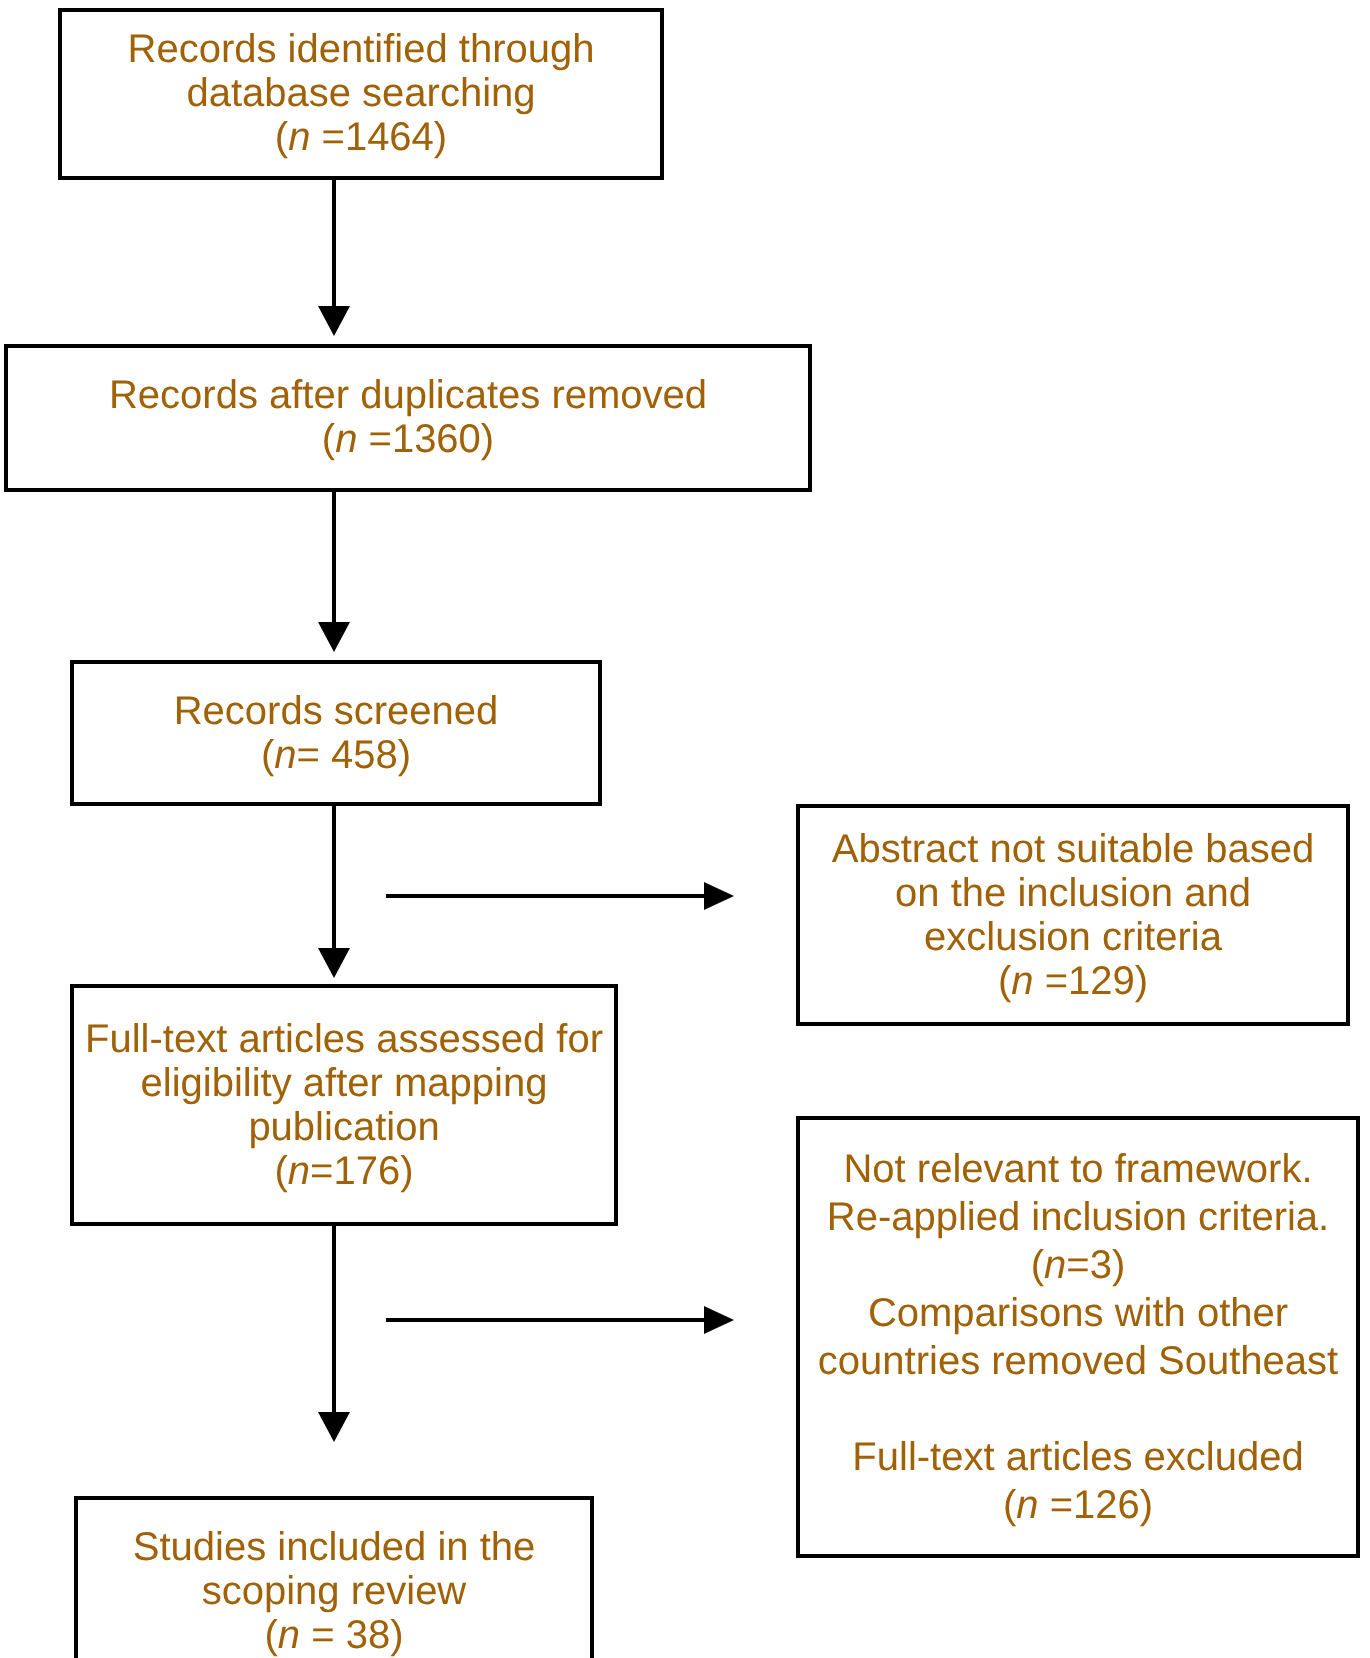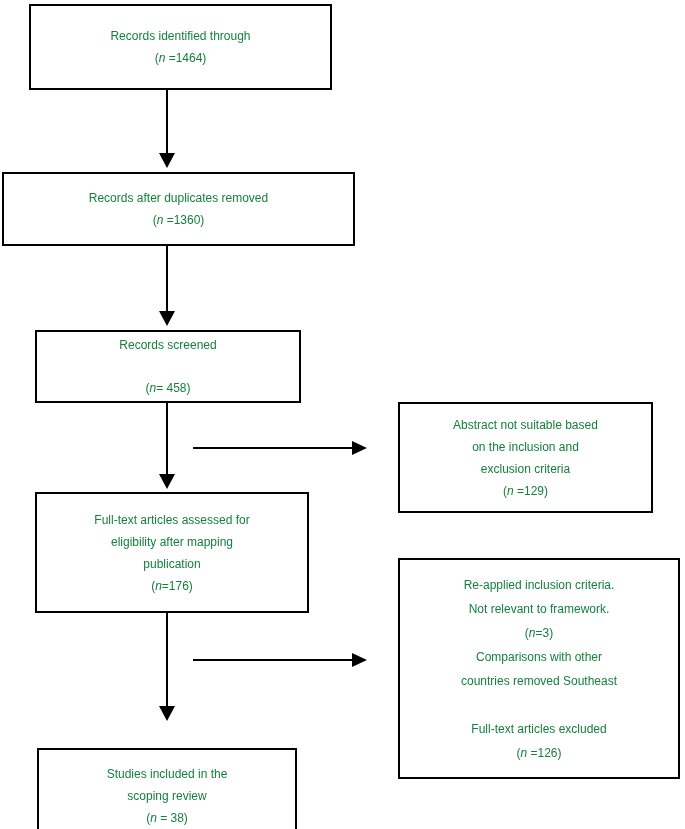--- a/index.html
+++ b/index.html
@@ -14,23 +14,23 @@
   }
   .box {
     position: absolute;
     border: 2px solid #000000;
     background: #ffffff;
     display: flex;
     flex-direction: column;
     justify-content: center;
     align-items: center;
     text-align: center;
-    font-size: 12px;
+    font-size: 20px;
     line-height: 22px;
-    color: #15803d;
+    color: #a16207;
     padding: 2px 6px;
   }
   .box.tall { line-height: 24px; }
   .line { white-space: nowrap; }
   .line i { font-style: italic; }
   .spacer-line { height: 24px; }
   .varrow {
     position: absolute;
     width: 2px;
     background: #000000;
@@ -55,68 +55,69 @@
     border-left: 15px solid #000000;
   }
 </style>
 </head>
 <body>
 
 <div class="canvas">
 
   <div class="box" style="left:29px; top:4px; width:303px; height:86px;">
     <div class="line">Records identified through</div>
+    <div class="line">database searching</div>
     <div class="line"><span>(</span><i>n</i><span> =1464)</span></div>
   </div>
 
   <div class="varrow" style="left:166px; top:90px; height:65px;"></div>
   <div class="varrow-head" style="left:159px; top:153px;"></div>
 
-  <div class="box" style="left:2px; top:172px; width:353px; height:74px;">
+  <div class="box" style="left:2px; top:172px; width:404px; height:74px;">
     <div class="line">Records after duplicates removed</div>
     <div class="line"><span>(</span><i>n</i><span> =1360)</span></div>
   </div>
 
   <div class="varrow" style="left:166px; top:246px; height:66px;"></div>
   <div class="varrow-head" style="left:159px; top:311px;"></div>
 
-  <div class="box" style="left:35px; top:330px; width:266px; height:73px;justify-content:space-between;">
+  <div class="box" style="left:35px; top:330px; width:266px; height:73px;">
     <div class="line">Records screened</div>
     <div class="line"><span>(</span><i>n</i><span>= 458)</span></div>
   </div>
 
   <div class="varrow" style="left:166px; top:403px; height:72px;"></div>
   <div class="varrow-head" style="left:159px; top:474px;"></div>
 
   <div class="harrow" style="left:193px; top:447px; width:160px;"></div>
   <div class="harrow-head" style="left:352px; top:441px;"></div>
 
-  <div class="box" style="left:398px; top:402px; width:255px; height:111px;">
+  <div class="box" style="left:398px; top:402px; width:277px; height:111px;">
     <div class="line">Abstract not suitable based</div>
     <div class="line">on the inclusion and</div>
     <div class="line">exclusion criteria</div>
     <div class="line"><span>(</span><i>n</i><span> =129)</span></div>
   </div>
 
   <div class="box" style="left:35px; top:492px; width:274px; height:121px;">
     <div class="line">Full-text articles assessed for</div>
     <div class="line">eligibility after mapping</div>
     <div class="line">publication</div>
     <div class="line"><span>(</span><i>n</i><span>=176)</span></div>
   </div>
 
   <div class="varrow" style="left:166px; top:613px; height:94px;"></div>
   <div class="varrow-head" style="left:159px; top:706px;"></div>
 
   <div class="harrow" style="left:193px; top:659px; width:160px;"></div>
   <div class="harrow-head" style="left:352px; top:653px;"></div>
 
   <div class="box tall" style="left:398px; top:558px; width:282px; height:221px;">
+    <div class="line">Not relevant to framework.</div>
     <div class="line">Re-applied inclusion criteria.</div>
-    <div class="line">Not relevant to framework.</div>
     <div class="line"><span>(</span><i>n</i><span>=3)</span></div>
     <div class="line">Comparisons with other</div>
     <div class="line">countries removed Southeast</div>
     <div class="spacer-line"></div>
     <div class="line">Full-text articles excluded</div>
     <div class="line"><span>(</span><i>n</i><span> =126)</span></div>
   </div>
 
   <div class="box" style="left:37px; top:748px; width:260px; height:95px;">
     <div class="line">Studies included in the</div>

